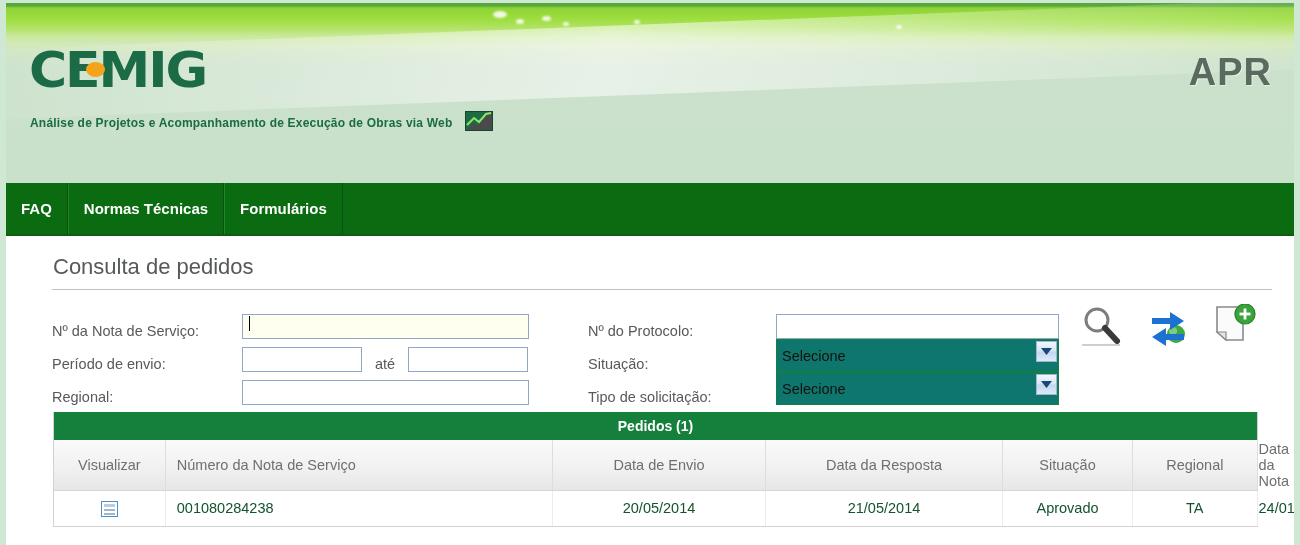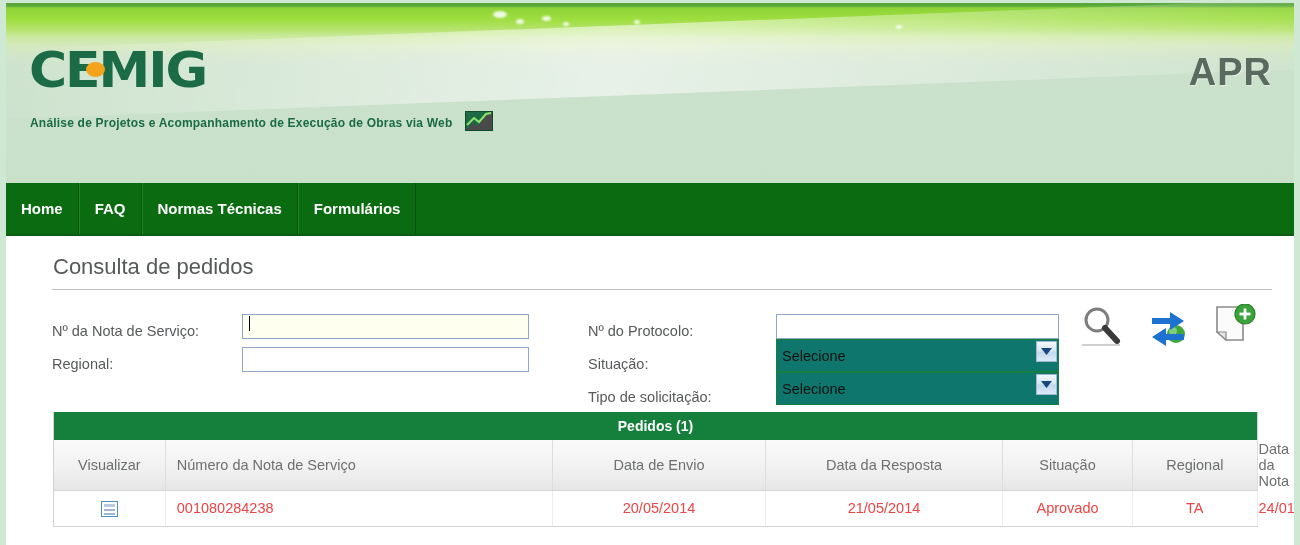--- a/index.html
+++ b/index.html
@@ -330,21 +330,21 @@
     font-weight: normal;
     height: 44px;
     border-right: 1px solid #dddddd;
     border-bottom: 1px solid #d6d6d6;
     text-align: center;
   }
   table.results th:last-child { border-right: none; }
   table.results th.left { text-align: left; padding-left: 11px; }
   table.results td {
     font-size: 14.5px;
-    color: #ef4444;
+    color: #14532d;
     height: 35px;
     text-align: center;
     border-right: 1px solid #ececec;
     background: #ffffff;
   }
   table.results td:last-child { border-right: none; }
   table.results td.left { text-align: left; padding-left: 11px; }
 
   .grid-icon {
     display: inline-block;
@@ -389,23 +389,20 @@
           <polyline points="1,13 8,6 13,10 20,2 25,1" fill="none" stroke="#8fe36a" stroke-width="2"></polyline>
         </svg>
       </span>
     </div>
 
     <div class="apr">APR</div>
 
   </div>
 
   <div class="nav">
-    <div class="nav-item">
-        <span>Home</span>
-      </div>
     <div class="nav-item">
         <span>FAQ</span>
       </div>
     <div class="nav-item">
         <span>Normas Técnicas</span>
       </div>
     <div class="nav-item">
         <span>Formulários</span>
       </div>
     <div class="nav-filler"></div>
@@ -414,20 +411,26 @@
   <div class="content">
     <div class="page-title">Consulta de pedidos</div>
     <div class="title-rule"></div>
 
     <div class="form-area">
 
       <div class="col-left">
         <div class="frow">
           <span class="flabel">Nº da Nota de Serviço:</span>
           <span class="tinput focused w-long"><span></span><span class="caret"></span></span>
+        </div>
+        <div class="frow">
+          <span class="flabel">Período de envio:</span>
+          <span class="tinput w-half"><span></span></span>
+          <span class="ate">até</span>
+          <span class="tinput w-half"><span></span></span>
         </div>
         <div class="frow">
           <span class="flabel">Regional:</span>
           <span class="tinput w-long"><span></span></span>
         </div>
       </div>
 
       <div class="col-right">
         <div class="frow">
           <span class="flabel">Nº do Protocolo:</span>

